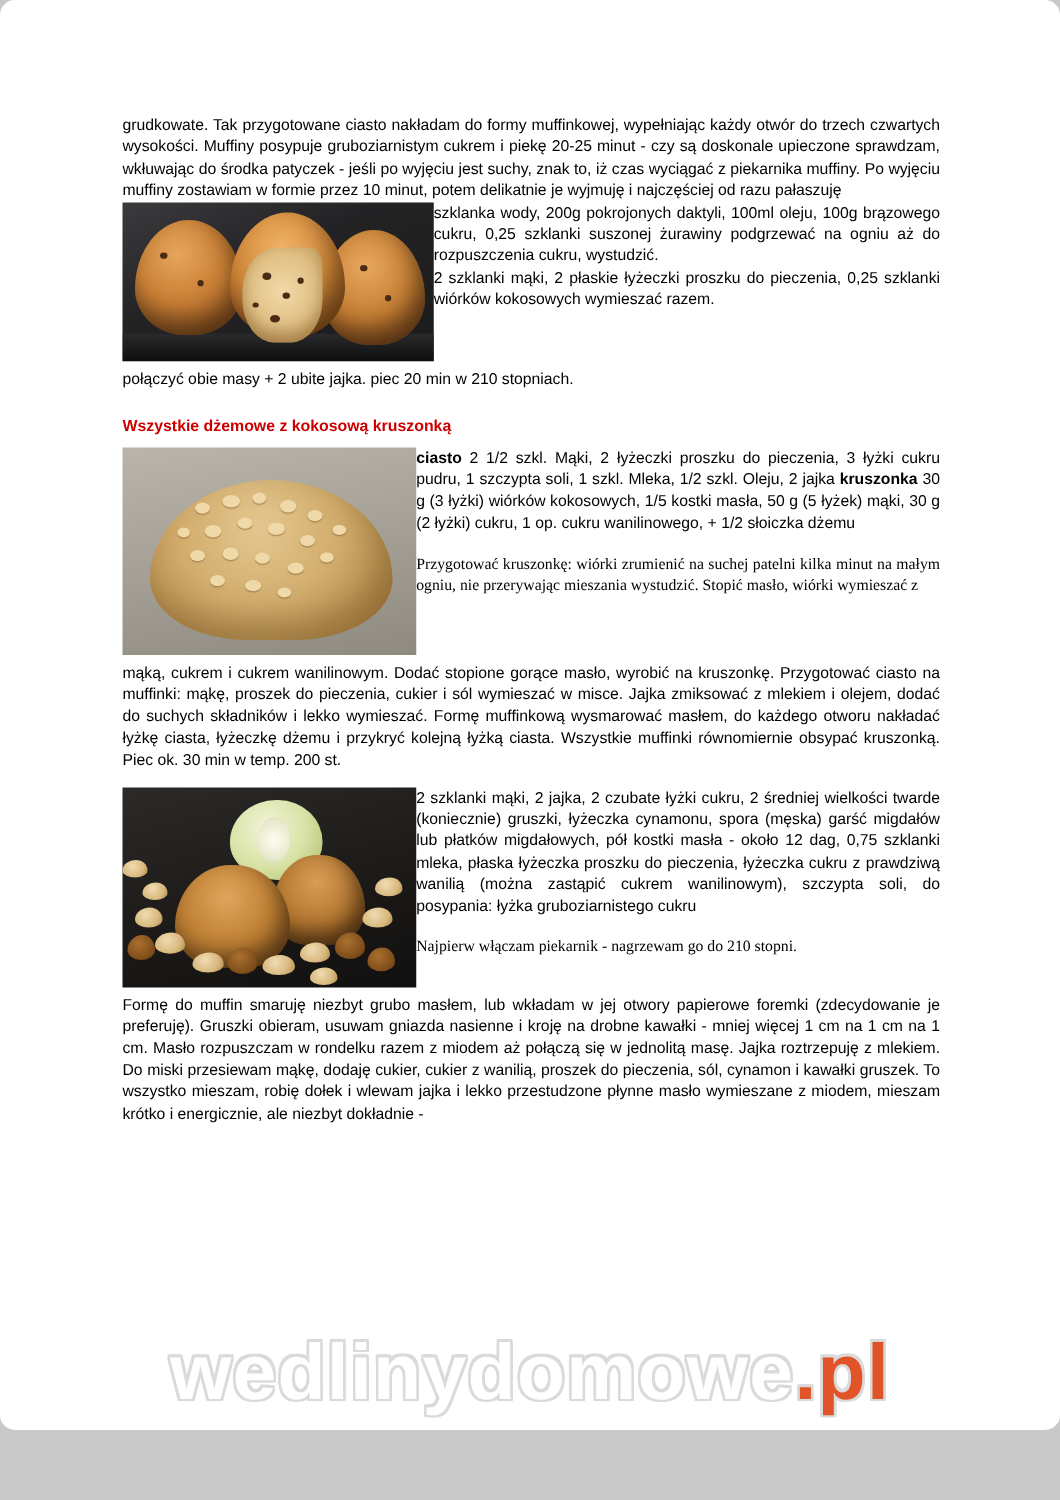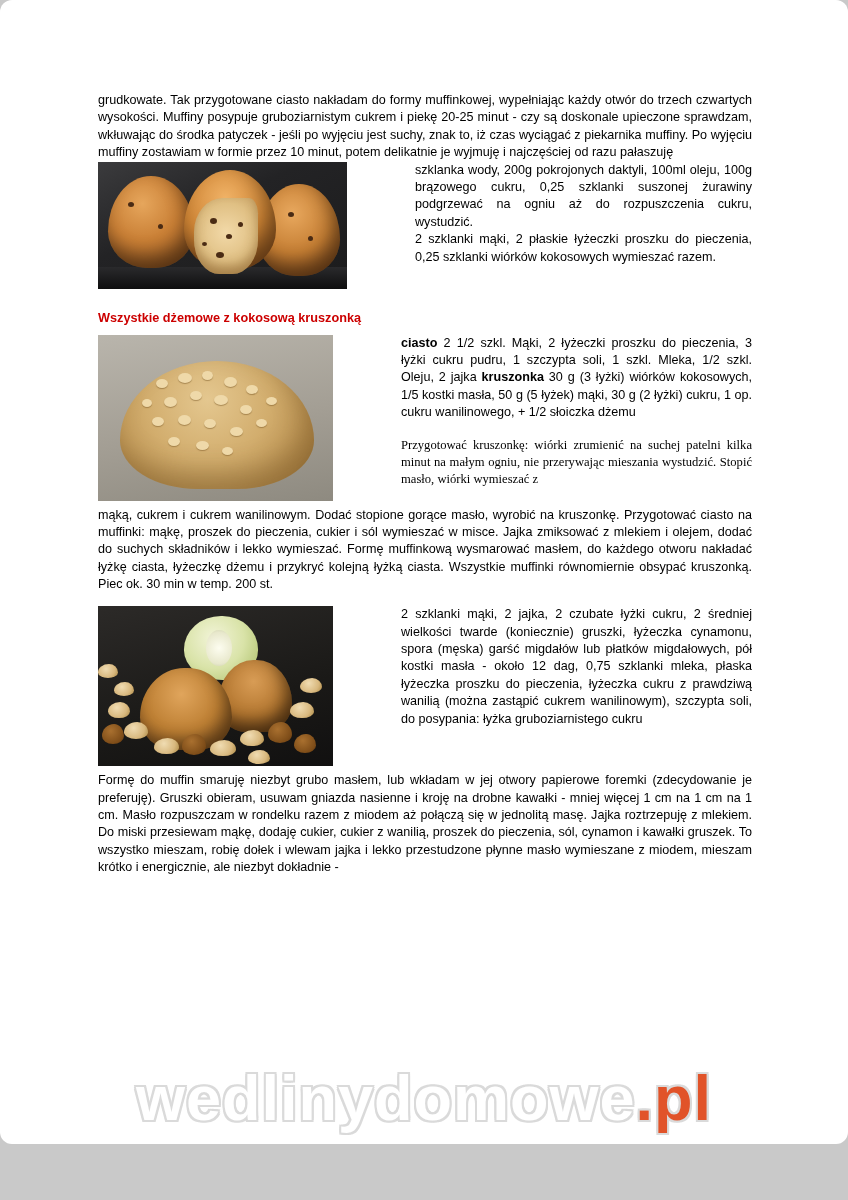--- a/index.html
+++ b/index.html
@@ -49,23 +49,22 @@
     position: relative;
     overflow: hidden;
     border: 0;
   }
   .photo-text {
     flex: 1 1 auto;
     font-size: 12.6px;
     line-height: 17.4px;
     text-align: justify;
     color: #000;
-    padding-left: 28px;
+    padding-left: 0;
     box-sizing: border-box;
-    margin-left: 40px;
   }
   .photo-text p { margin: 0; }
   .photo-text p + p { margin-top: 15px; font-family: Liberation Serif, serif; }
   .below-text {
     font-size: 12.6px;
     line-height: 17.4px;
     text-align: justify;
     color: #000;
     margin-top: 6px;
   }
@@ -223,20 +222,21 @@
         <div class="speck" style="left:30px;top:40px;width:6px;height:5px;"></div>
         <div class="speck" style="left:60px;top:62px;width:5px;height:5px;"></div>
         <div class="speck" style="left:190px;top:50px;width:6px;height:5px;"></div>
         <div class="speck" style="left:210px;top:74px;width:5px;height:5px;"></div>
       </div>
       <div class="photo-text">
         <p style="white-space:pre-line;">szklanka wody, 200g pokrojonych daktyli, 100ml oleju, 100g brązowego cukru, 0,25 szklanki suszonej żurawiny podgrzewać na ogniu aż do rozpuszczenia cukru, wystudzić.
 2 szklanki mąki, 2 płaskie łyżeczki proszku do pieczenia, 0,25 szklanki wiórków kokosowych wymieszać razem.</p>
       </div>
     </div>
+    <p class="below-text">połączyć obie masy + 2 ubite jajka. piec 20 min w 210 stopniach.</p>
 
     <h2 class="recipe-title">Wszystkie dżemowe z kokosową kruszonką</h2>
 
     <div class="recipe-row">
       <div class="photo photo2">
         <div class="p2-muffin"></div>
         <div class="crumb" style="left:58px;top:44px;width:12px;height:9px;"></div>
         <div class="crumb" style="left:80px;top:38px;width:14px;height:10px;"></div>
         <div class="crumb" style="left:104px;top:36px;width:11px;height:9px;"></div>
         <div class="crumb" style="left:126px;top:42px;width:13px;height:10px;"></div>
@@ -280,20 +280,21 @@
         <div class="nut dark" style="left:170px;top:116px;width:24px;height:21px;"></div>
         <div class="nut" style="left:192px;top:96px;width:24px;height:16px;"></div>
         <div class="nut" style="left:202px;top:72px;width:22px;height:15px;"></div>
         <div class="nut dark" style="left:196px;top:128px;width:22px;height:19px;"></div>
         <div class="nut" style="left:150px;top:144px;width:22px;height:14px;"></div>
         <div class="nut" style="left:16px;top:76px;width:20px;height:14px;"></div>
         <div class="nut" style="left:0px;top:58px;width:20px;height:14px;"></div>
       </div>
       <div class="photo-text">
         <p>2 szklanki mąki, 2 jajka, 2 czubate łyżki cukru, 2 średniej wielkości twarde (koniecznie) gruszki, łyżeczka cynamonu, spora (męska) garść migdałów lub płatków migdałowych, pół kostki masła - około 12 dag, 0,75 szklanki mleka, płaska łyżeczka proszku do pieczenia, łyżeczka cukru z prawdziwą wanilią (można zastąpić cukrem wanilinowym), szczypta soli, do posypania: łyżka gruboziarnistego cukru</p>
+        <p>Najpierw włączam piekarnik - nagrzewam go do 210 stopni.</p>
       </div>
     </div>
     <p class="below-text">Formę do muffin smaruję niezbyt grubo masłem, lub wkładam w jej otwory papierowe foremki (zdecydowanie je preferuję). Gruszki obieram, usuwam gniazda nasienne i kroję na drobne kawałki - mniej więcej 1 cm na 1 cm na 1 cm. Masło rozpuszczam w rondelku razem z miodem aż połączą się w jednolitą masę. Jajka roztrzepuję z mlekiem. Do miski przesiewam mąkę, dodaję cukier, cukier z wanilią, proszek do pieczenia, sól, cynamon i kawałki gruszek. To wszystko mieszam, robię dołek i wlewam jajka i lekko przestudzone płynne masło wymieszane z miodem, mieszam krótko i energicznie, ale niezbyt dokładnie -</p>
 
   </div>
 
   <div class="watermark">
     <span>wedlinydomowe</span><span class="wm-dot">.pl</span>
   </div>
 

